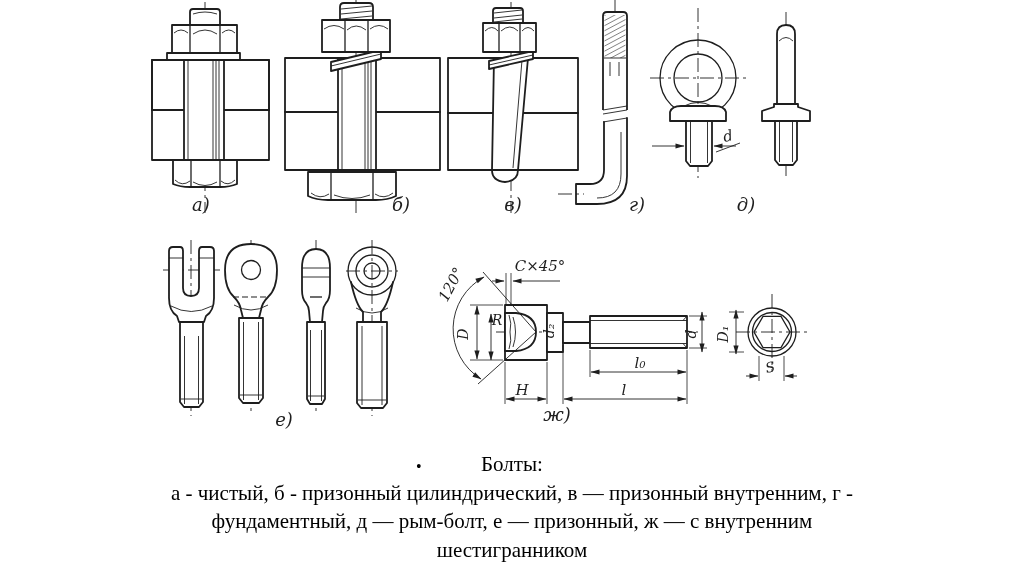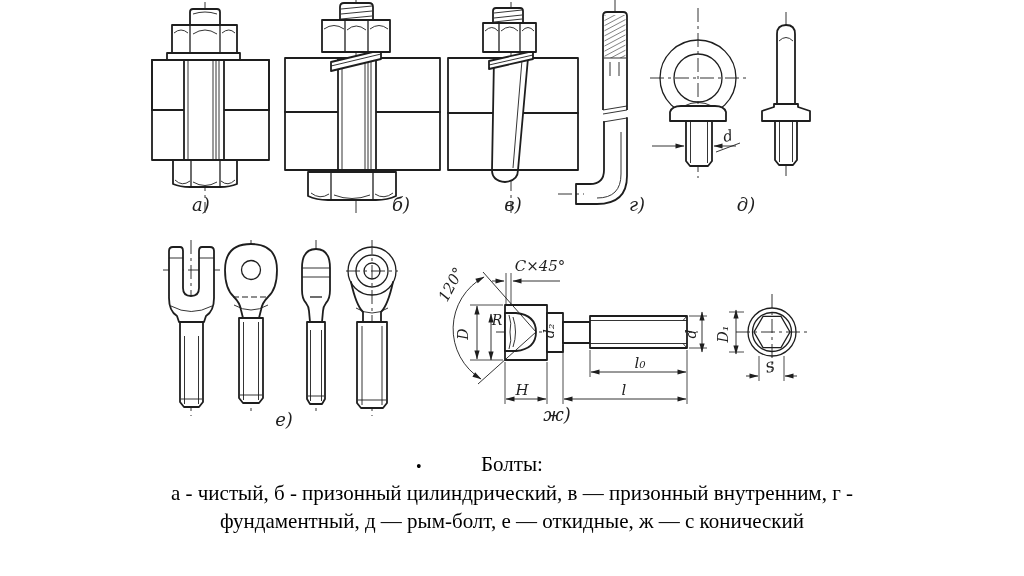--- a/index.html
+++ b/index.html
@@ -260,15 +260,16 @@
     </g>
   </svg>
 
   
   <div class="caption">
     <div style="position:relative;">
       <span class="bullet">•</span>
       <span>Болты:</span>
     </div>
     <div>а - чистый, б - призонный цилиндрический, в — призонный внутренним, г -</div>
-    <div>фундаментный, д — рым-болт, е — откидные, ж — с конический</div>
+    <div>фундаментный, д — рым-болт, е — призонный, ж — с внутренним</div>
+    <div>шестигранником</div>
   </div>
 </div>
 
 </body></html>

